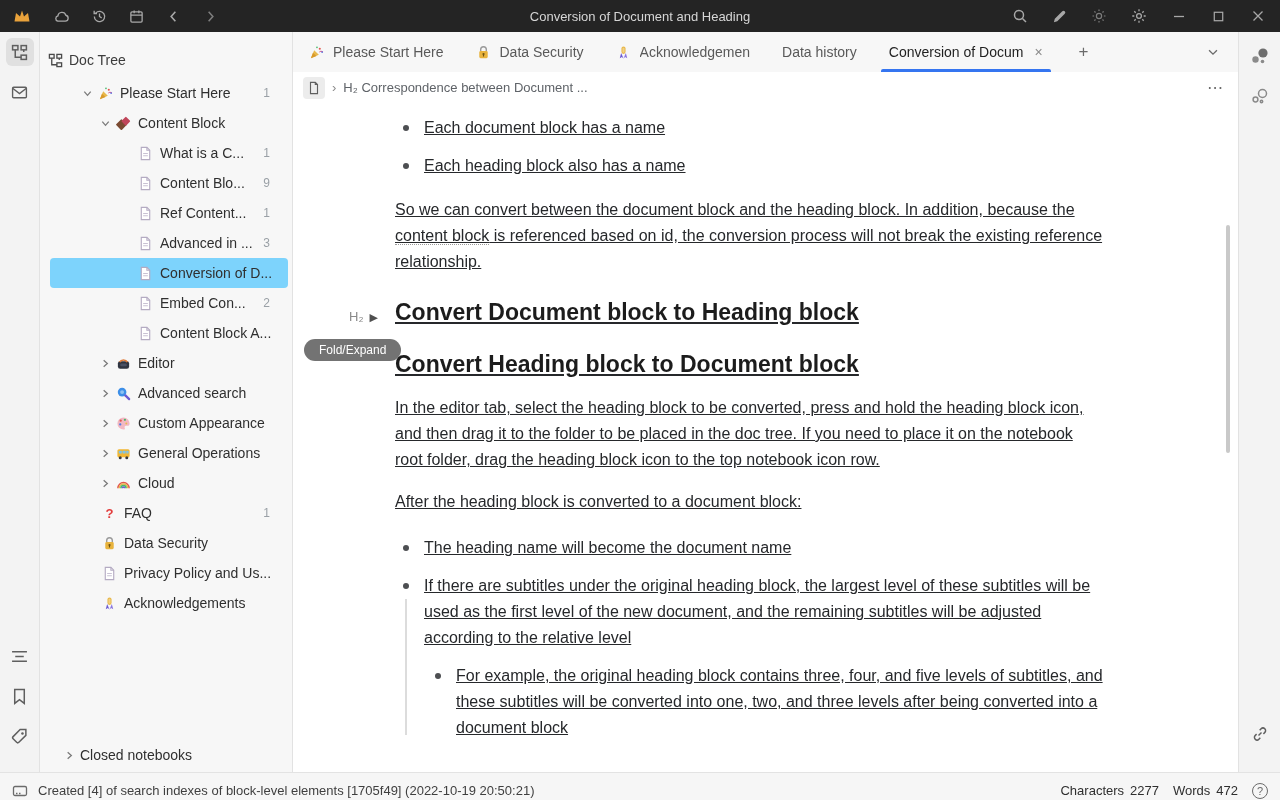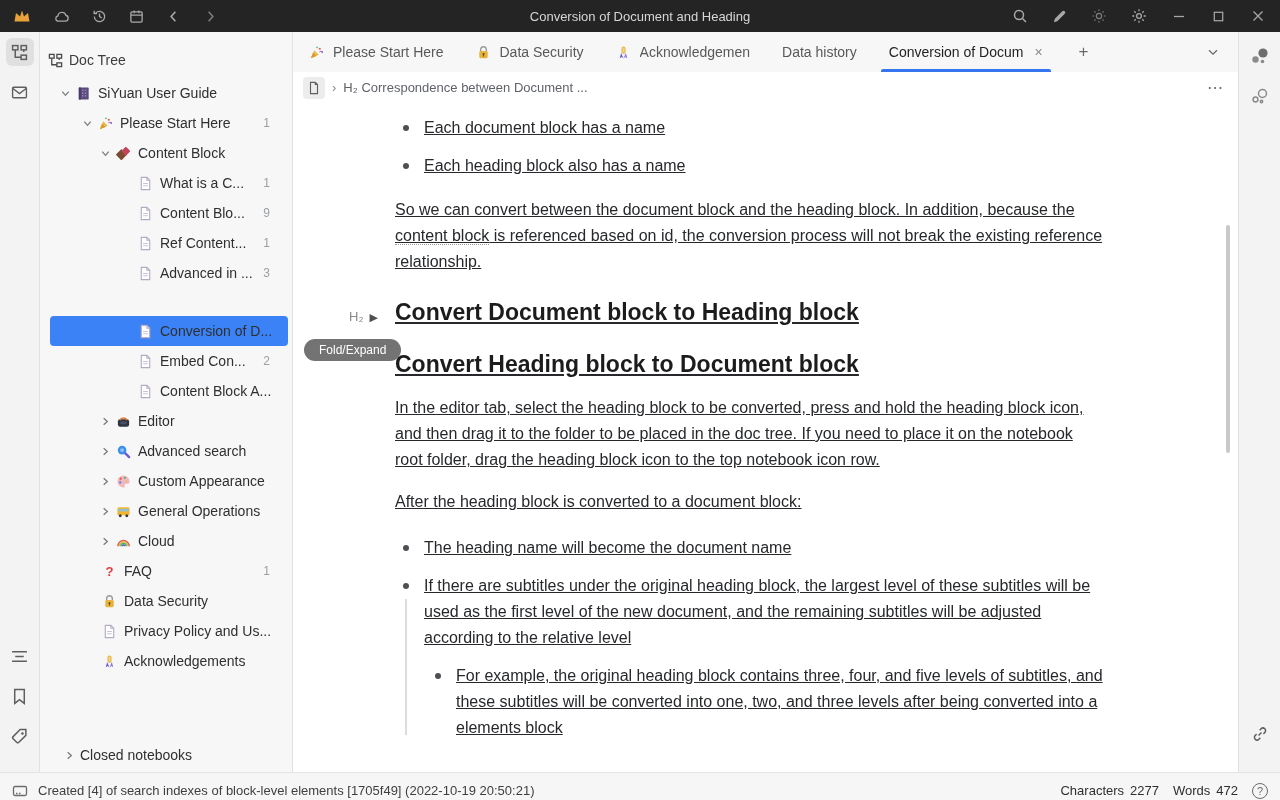--- a/index.html
+++ b/index.html
@@ -29,21 +29,21 @@
   .dock-spacer { flex:1; }
 
   
   .doctree { width:253px; background:#f7f7f7; border-right:1px solid #e2e2e2; flex:none;
     display:flex; flex-direction:column; padding-top:14px; }
   .dt-header { display:flex; align-items:center; gap:6px; padding:6px 12px 10px 8px;
     font-size:14px; color:#3c3c3c; }
   .dt-rows { flex:1; overflow:hidden; }
   .trow { height:30px; display:flex; align-items:center; font-size:14px; color:#2f2f2f;
     cursor:pointer; border-radius:4px; margin:0 4px 0 0; }
-  .trow.selected { background:#3b82f6; margin-left:10px;margin-top:28px; }
+  .trow.selected { background:#7dd3fc; margin-left:10px; }
   .tchev { width:18px; height:18px; flex:none; display:flex; align-items:center; justify-content:center; color:#7a7a7a; }
   .ticon { width:18px; height:18px; flex:none; display:flex; align-items:center; justify-content:center; margin-right:6px; }
   .tlabel { white-space:nowrap; overflow:hidden; text-overflow:ellipsis; flex:1; }
   .tcount { font-size:12px; color:#9aa0a6; margin:0 18px 0 8px; flex:none; }
   .closed-nb { height:34px; display:flex; align-items:center; gap:4px; padding-left:22px;
     font-size:14px; color:#2f2f2f; cursor:pointer; }
   .closed-nb .tchev { width:14px; }
 
   
   .editor { flex:1; display:flex; flex-direction:column; background:#fff; min-width:0; }
@@ -403,33 +403,20 @@
 
   <div class="doctree">
     <div class="dt-header">
       <svg width="15" height="15" style="color:#4a4a4a">
           <use href="#i-doctree"></use>
         </svg>
       <span>Doc Tree</span>
     </div>
     <div class="dt-rows">
 
-      <div class="trow" style="padding-left:16px">
-        <span class="tchev">
-            <svg width="11" height="11">
-              <use href="#i-treechev-d"></use>
-            </svg>
-          </span>
-        <span class="ticon">
-            <svg width="15" height="15">
-              <use href="#i-book"></use>
-            </svg>
-          </span>
-        <span class="tlabel">SiYuan User Guide</span>
-      </div>
 
       <div class="trow" style="padding-left:38px">
         <span class="tchev">
             <svg width="11" height="11">
               <use href="#i-treechev-d"></use>
             </svg>
           </span>
         <span class="ticon">
             <svg width="15" height="15">
               <use href="#i-party"></use>
@@ -726,21 +713,21 @@
             <span class="dot"></span>
             <span class="litext">The heading name will become the document name</span>
           </div>
           <div class="li-block">
             <div class="li">
               <span class="dot"></span>
               <span class="litext">If there are subtitles under the original heading block, the largest level of these subtitles will be used as the first level of the new document, and the remaining subtitles will be adjusted according to the relative level</span>
             </div>
             <div class="li nested">
               <span class="dot"></span>
-              <span class="litext">For example, the original heading block contains three, four, and five levels of subtitles, and these subtitles will be converted into one, two, and three levels after being converted into a elements block</span>
+              <span class="litext">For example, the original heading block contains three, four, and five levels of subtitles, and these subtitles will be converted into one, two, and three levels after being converted into a document block</span>
             </div>
           </div>
         </div>
       </div>
 
       <div class="vscroll"></div>
     </div>
   </div>
 
   <div class="dock dock-right">

